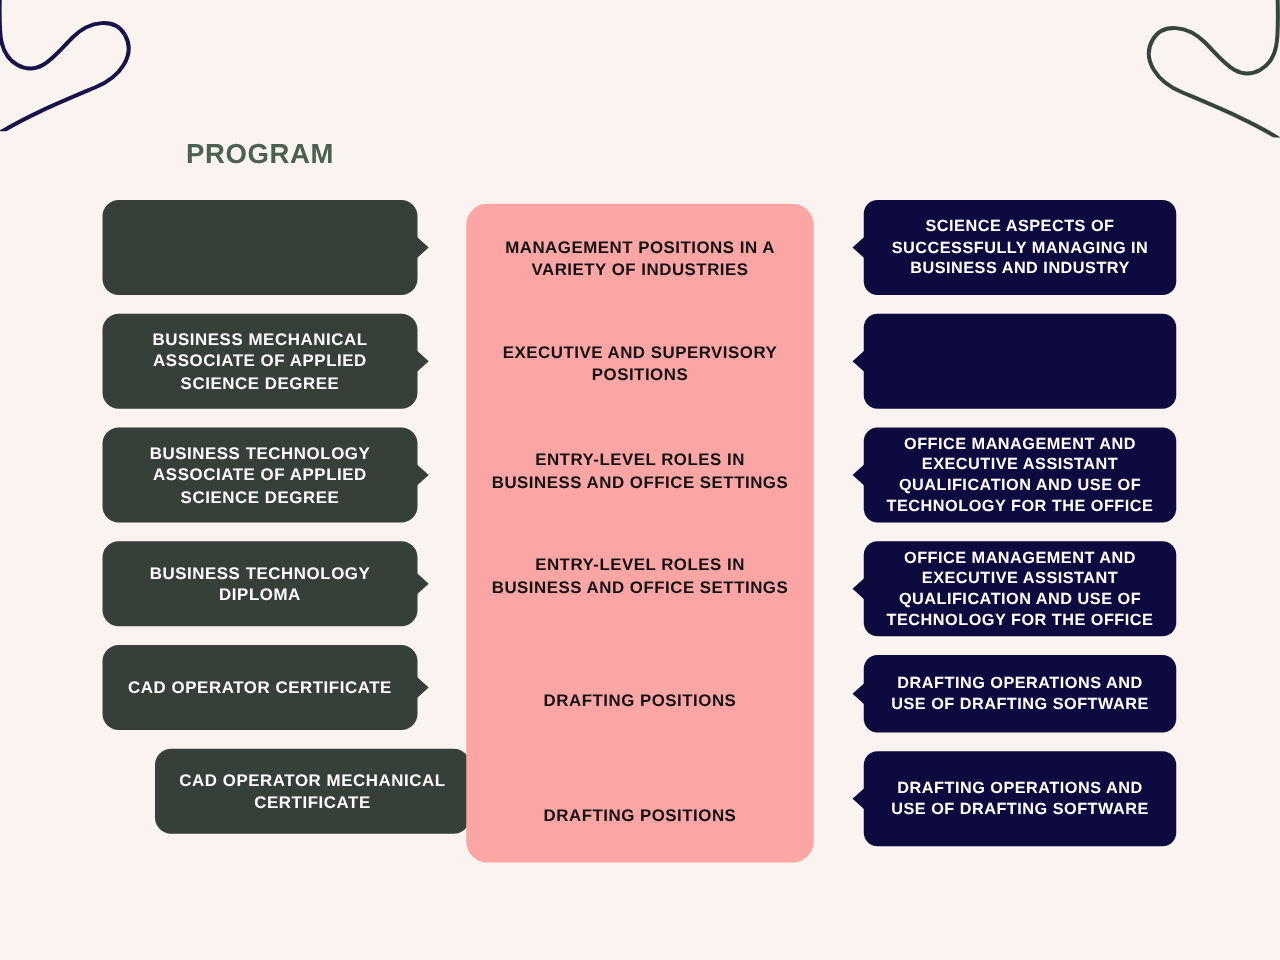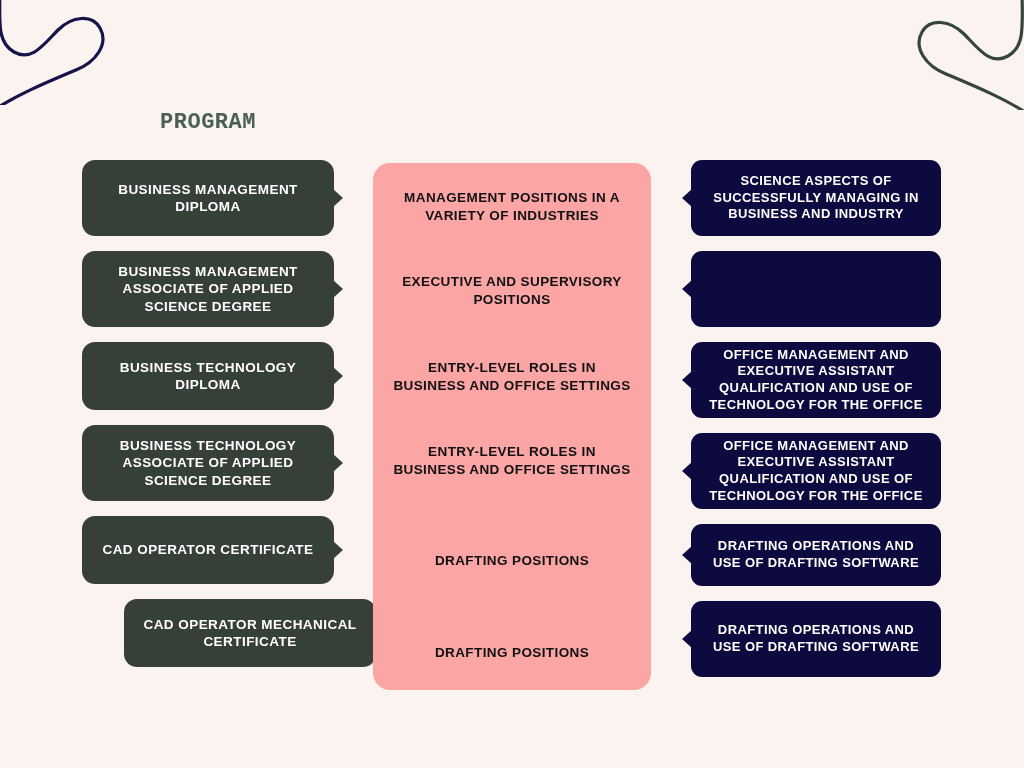--- a/index.html
+++ b/index.html
@@ -27,21 +27,20 @@
     width: 1024px;
     height: 150px;
   }
   .col-header {
     position: absolute;
     font-size: 22px;
     font-weight: 800;
     letter-spacing: 0.5px;
     text-align: center;
     text-transform: uppercase;
-    font-family: Liberation Mono, monospace;
   }
   #header-program {
     left: 82px; width: 252px; top: 110px;
     color: #4a6050;
   }
   #header-careers {
     left: 373px; width: 278px; top: 103px;
     color: #0f0f13;
   }
   #header-description {
@@ -158,33 +157,32 @@
 <svg class="squiggle" id="squiggle-topright" width="130" height="118" viewBox="0 0 130 118" fill="none">
   <path d="M122 -6 C 122 32, 126 54, 108 64 C 90 74, 78 56, 64 42 C 50 28, 30 26, 22 40 C 13 56, 26 74, 46 82 C 72 93, 104 106, 128 122" stroke="#35453c" stroke-width="3.2" fill="none" stroke-linecap="round"></path>
 </svg>
 
 <div class="headers">
   <div class="col-header" id="header-program">PROGRAM</div>
 </div>
 
 <div class="col-program" id="program-column">
     <div class="prog-box" style="height: 76px;">
-      <span>BUSINESS MANAGEMENT DIPLOMA</span>
       <span class="tail"></span>
     </div>
     <div class="prog-box" style="height: 76px;">
-      <span>BUSINESS MANAGEMENT ASSOCIATE OF APPLIED SCIENCE DEGREE</span>
+      <span>BUSINESS MECHANICAL ASSOCIATE OF APPLIED SCIENCE DEGREE</span>
+      <span class="tail"></span>
+    </div>
+    <div class="prog-box" style="height: 76px;">
+      <span>BUSINESS TECHNOLOGY ASSOCIATE OF APPLIED SCIENCE DEGREE</span>
       <span class="tail"></span>
     </div>
     <div class="prog-box" style="height: 68px;">
       <span>BUSINESS TECHNOLOGY DIPLOMA</span>
-      <span class="tail"></span>
-    </div>
-    <div class="prog-box" style="height: 76px;">
-      <span>BUSINESS TECHNOLOGY ASSOCIATE OF APPLIED SCIENCE DEGREE</span>
       <span class="tail"></span>
     </div>
     <div class="prog-box" style="height: 68px;">
       <span>CAD OPERATOR CERTIFICATE</span>
       <span class="tail"></span>
     </div>
     <div class="prog-box" style="height: 68px; margin-left: 42px;">
       <span>CAD OPERATOR MECHANICAL CERTIFICATE</span>
       <span class="tail"></span>
     </div>

